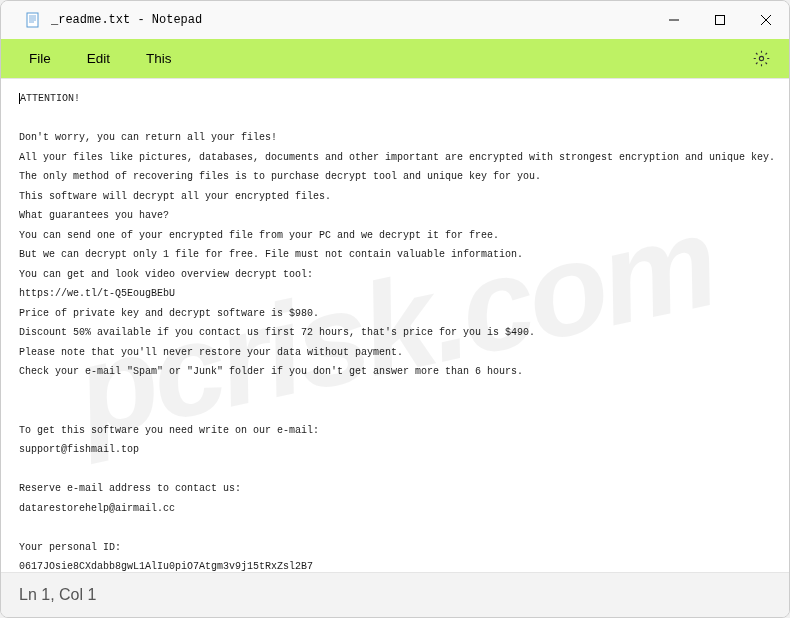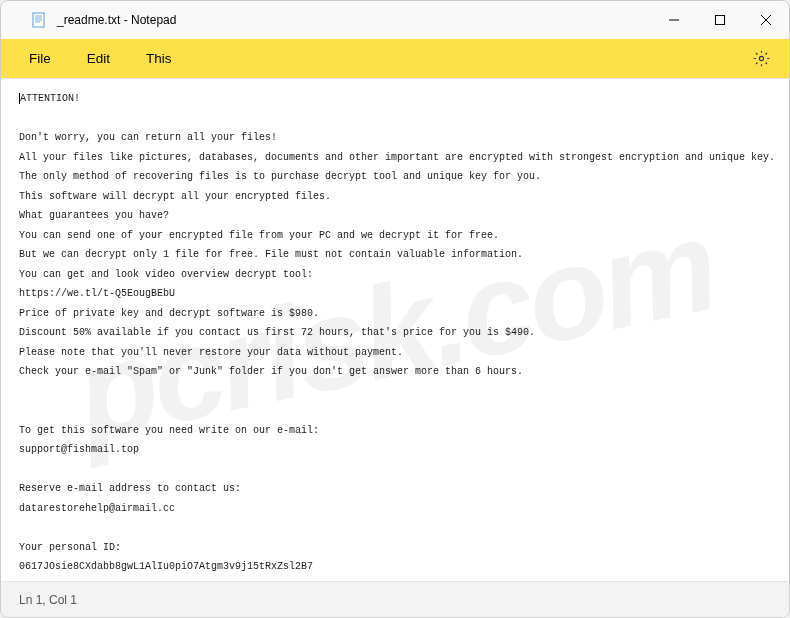--- a/index.html
+++ b/index.html
@@ -17,22 +17,23 @@
       border: 1px solid #ccc;
       border-radius: 8px;
       display: flex;
       flex-direction: column;
       overflow: hidden;
     }
     .titlebar {
       height: 38px;
       display: flex;
       align-items: center;
-      padding: 0 0 0 30px;
+      padding: 0 0 0 24px;
       background: #f9f9f9;
+      font-family: Liberation Mono, monospace;
     }
     .titlebar-icon {
       width: 16px;
       height: 16px;
       margin-right: 10px;
       display: flex;
       align-items: center;
       justify-content: center;
     }
     .titlebar-title {
@@ -52,21 +53,21 @@
       justify-content: center;
       cursor: pointer;
       color: #000;
     }
     .menubar {
       height: 40px;
       display: flex;
       align-items: center;
       padding: 0 10px;
       border-bottom: 1px solid #e5e5e5;
-      background: #fde047;
+      background: #bef264;
     }
     .menu-item {
       padding: 6px 18px;
       font-size: 13.5px;
       color: #000;
       cursor: pointer;
       border-radius: 4px;
     }
     .menu-spacer { flex: 1; }
     .settings-btn {
@@ -107,26 +108,26 @@
       font-weight: 700;
       color: rgba(0,0,0,0.05);
       font-family: Arial, sans-serif;
       z-index: 1;
       white-space: nowrap;
       font-style: italic;
       letter-spacing: -4px;
       pointer-events: none;
     }
     .statusbar {
-      height: 36px;
+      height: 45px;
       display: flex;
       align-items: center;
       background: #f3f3f3;
       border-top: 1px solid #e5e5e5;
-      font-size: 12px;
+      font-size: 16px;
       color: #555;
     }
     .status-cell {
       padding: 0 14px;
       height: 100%;
       display: flex;
       align-items: center;
       border-left: 1px solid #ddd;
     }
     .status-cell.first {

